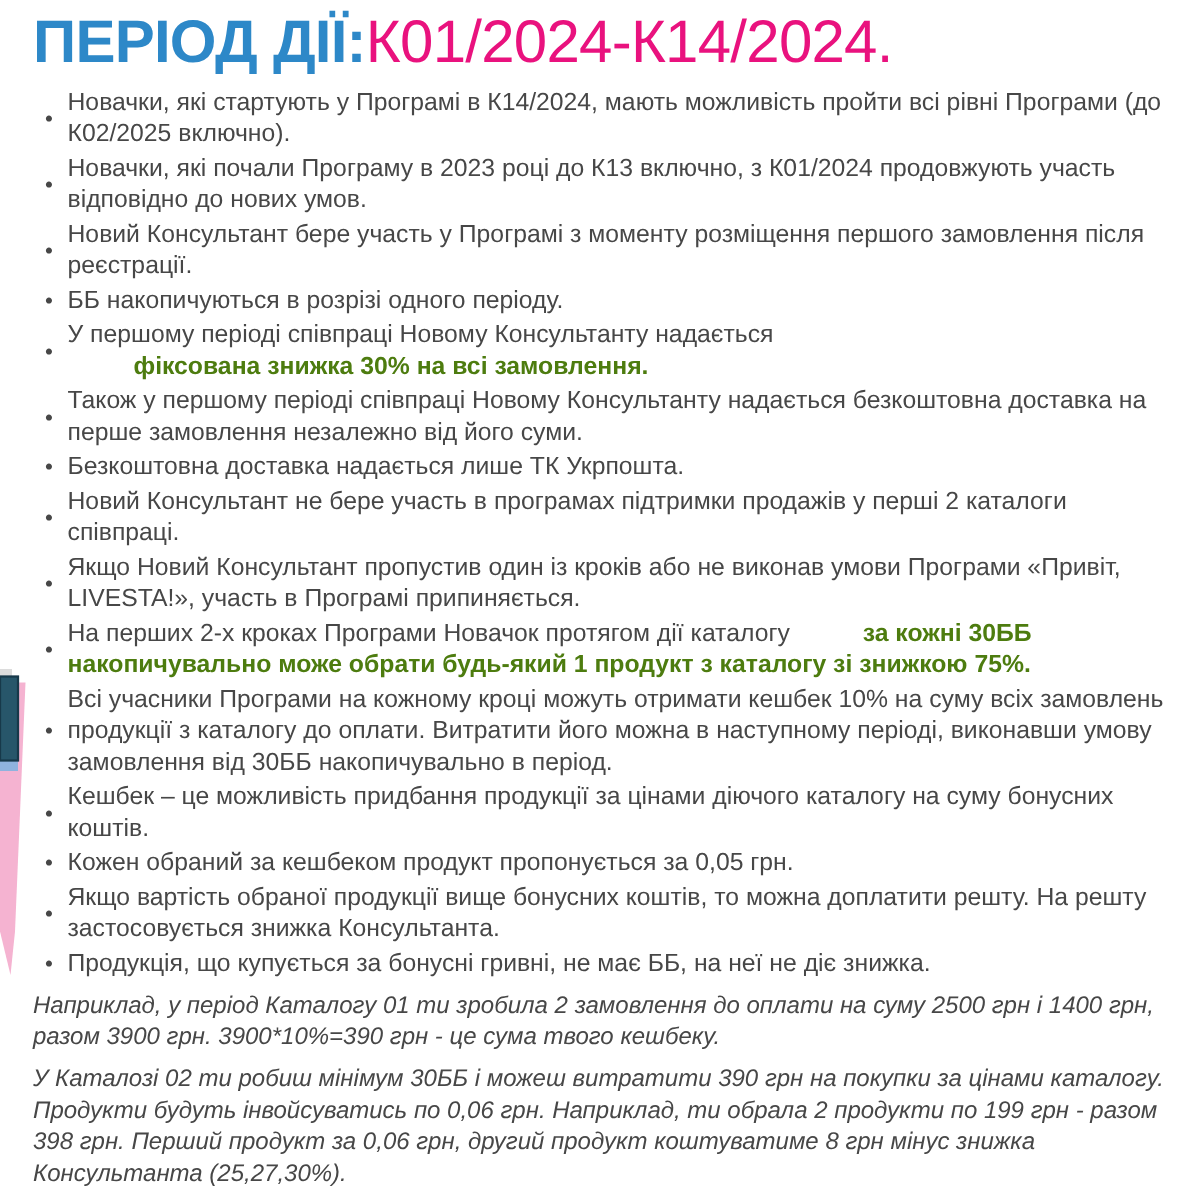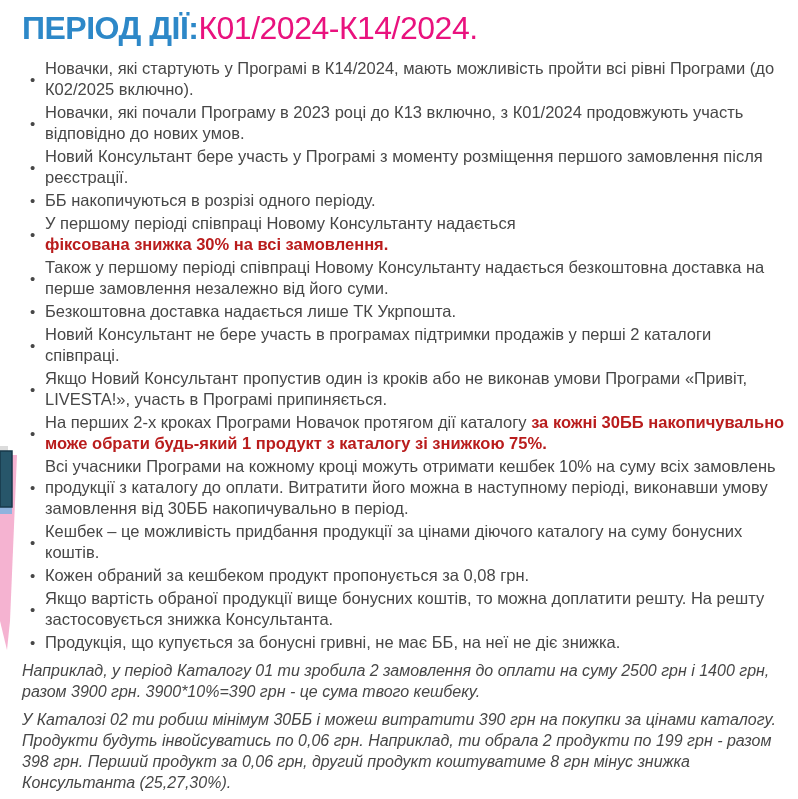--- a/index.html
+++ b/index.html
@@ -16,21 +16,21 @@
   }
   .page {
     position: relative;
     padding: 5px 8px 0 22px;
     box-sizing: border-box;
     width: 798px;
   }
   
   .title {
     margin: 0 0 7px 0;
-    font-size: 32px;
+    font-size: 40px;
     line-height: 46px;
     letter-spacing: -0.5px;
     white-space: nowrap;
   }
   .title .t-blue {
     color: #2d88c8;
     font-weight: 800;
   }
   .title .t-pink {
     color: #e9127e;
@@ -55,21 +55,22 @@
   .dot::before { content: "\2022"; }
   .btxt {
     flex: 1;
     max-width: 742px;
     font-size: 16.5px;
     line-height: 21px;
     color: #474747;
   }
   .btxt .b {
     font-weight: 700;
-    color: #b91c1c;
+    color: #4d7c0f;
+    margin-left: 44px;
   }
   .btxt .block { display: block; }
   
   .example {
     font-style: italic;
     font-size: 16px;
     line-height: 21px;
     color: #474747;
     margin: 7px 0 0 0;
     max-width: 762px;
@@ -161,21 +162,21 @@
     </div>
 
 
     <div class="bullet">
       <span class="dot"></span>
       <div class="btxt"><span>Кешбек – це можливість придбання продукції за цінами діючого каталогу на суму бонусних коштів.</span></div>
     </div>
 
     <div class="bullet">
       <span class="dot"></span>
-      <div class="btxt"><span>Кожен обраний за кешбеком продукт пропонується за 0,08 грн.</span></div>
+      <div class="btxt"><span>Кожен обраний за кешбеком продукт пропонується за 0,05 грн.</span></div>
     </div>
 
     <div class="bullet">
       <span class="dot"></span>
       <div class="btxt"><span>Якщо вартість обраної продукції вище бонусних коштів, то можна доплатити решту. На решту застосовується знижка Консультанта.</span></div>
     </div>
 
     <div class="bullet">
       <span class="dot"></span>
       <div class="btxt"><span>Продукція, що купується за бонусні гривні, не має ББ, на неї не діє знижка.</span></div>

